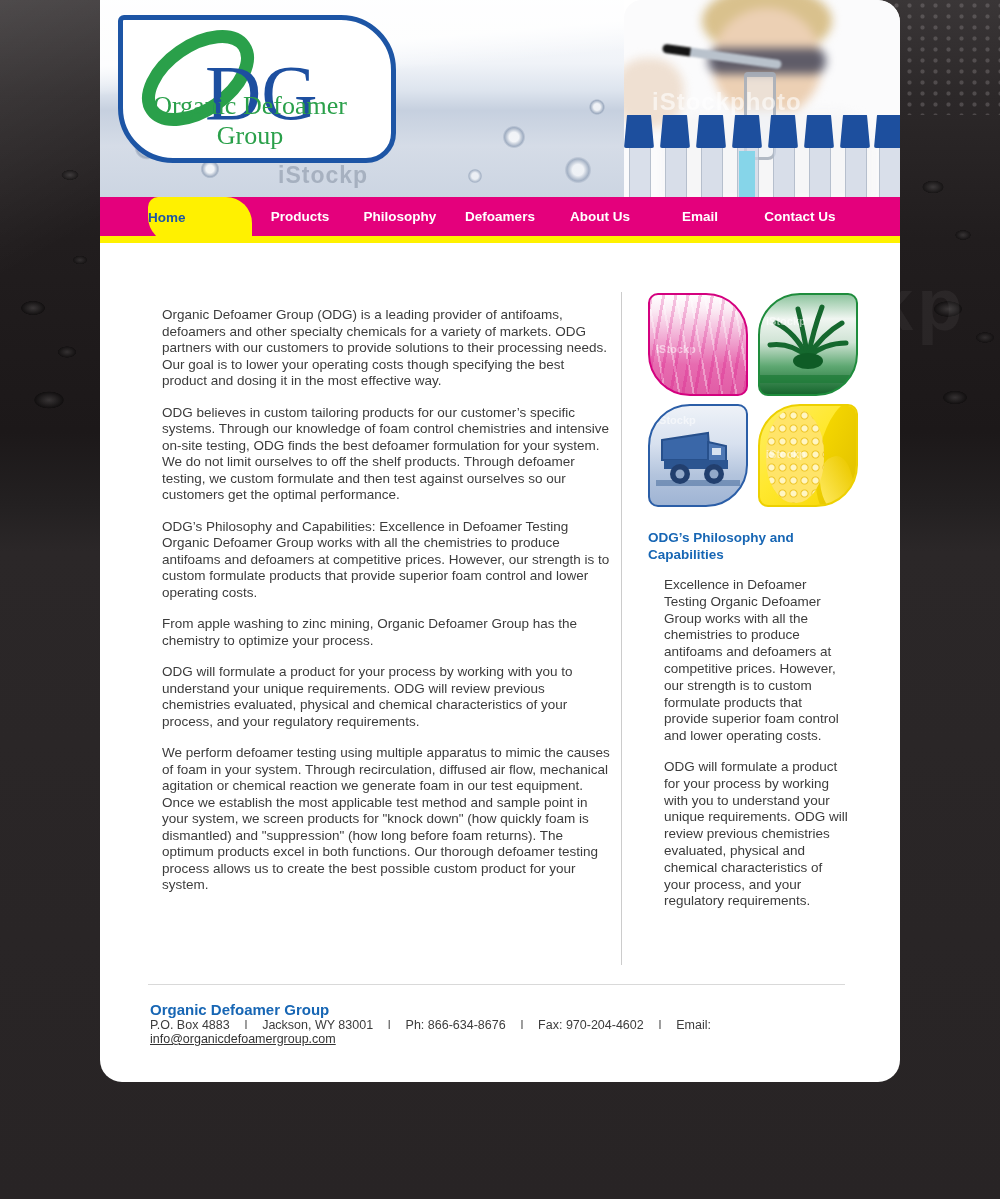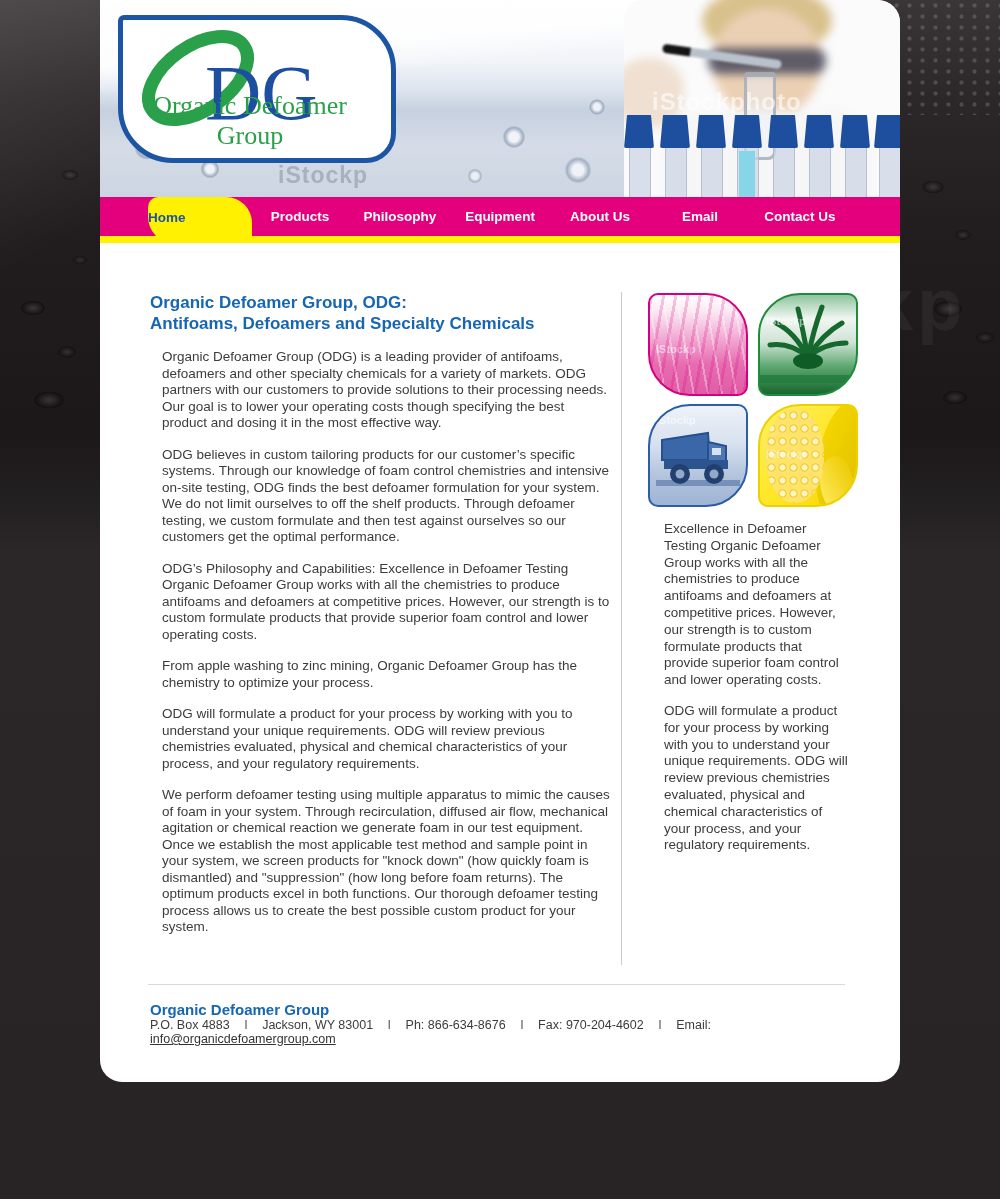--- a/index.html
+++ b/index.html
@@ -200,30 +200,26 @@
     </div>
   </div>
 
   <div class="nav"></div>
   <div class="nav-stripe"></div>
   <div class="home-tab">
     <span>Home</span>
   </div>
   <div class="nav-item" style="left:150px">Products</div>
   <div class="nav-item" style="left:250px">Philosophy</div>
-  <div class="nav-item" style="left:350px">Equipment</div>
+  <div class="nav-item" style="left:350px">Defoamers</div>
   <div class="nav-item" style="left:450px">About Us</div>
   <div class="nav-item" style="left:550px">Email</div>
   <div class="nav-item" style="left:650px">Contact Us</div>
 
   <div class="main-col">
-    <h1 class="main-heading">
-      <span>Organic Defoamer Group, ODG:</span><br>
-      <span>Antifoams, Defoamers and Specialty Chemicals</span>
-    </h1>
     <p>Organic Defoamer Group (ODG) is a leading provider of antifoams, defoamers and other specialty chemicals for a variety of markets.  ODG partners with our customers to provide solutions to their processing needs.  Our goal is to lower your operating costs though specifying the best product and dosing it in the most effective way.</p>
     <p>ODG believes in custom tailoring products for our customer’s specific systems.  Through our knowledge of foam control chemistries and intensive on-site testing, ODG finds the best defoamer formulation for your system.  We do not limit ourselves to off the shelf products.  Through defoamer testing, we custom formulate and then test against ourselves so our customers get the optimal performance.</p>
     <p>ODG’s Philosophy and Capabilities: Excellence in Defoamer Testing Organic Defoamer Group works with all the chemistries to produce antifoams and defoamers at competitive prices.  However, our strength is to custom formulate products that provide superior foam control and lower operating costs.</p>
     <p>From apple washing to zinc mining, Organic Defoamer Group has the chemistry to optimize your process.</p>
     <p>ODG will formulate a product for your process by working with you to understand your unique requirements.  ODG will review previous chemistries evaluated, physical and chemical characteristics of your process, and your regulatory requirements.</p>
     <p>We perform defoamer testing using multiple apparatus to mimic the causes of foam in your system.  Through recirculation, diffused air flow, mechanical agitation or chemical reaction we generate foam in our test equipment.  Once we establish the most applicable test method and sample point in your system, we screen products for "knock down" (how quickly foam is dismantled) and "suppression" (how long before foam returns).  The optimum products excel in both functions.  Our thorough defoamer testing process allows us to create the best possible custom product for your system.</p>
   </div>
 
   <div class="divider-v"></div>
 
@@ -261,20 +257,21 @@
         </svg>
         <span class="wm" style="top:8px">iStockp</span>
       </div>
       <div class="tile tile-yellow">
         <div class="husk1"></div>
         <div class="husk2"></div>
         <div class="cob"></div>
         <span class="wm" style="top:42px;color:rgba(255,255,255,0.5)">iStockp</span>
       </div>
     </div>
+    <div class="sidebar-heading">ODG’s Philosophy and Capabilities</div>
     <p>Excellence in Defoamer Testing Organic Defoamer Group works with all the chemistries to produce antifoams and defoamers at competitive prices.  However, our strength is to custom formulate products that provide superior foam control and lower operating costs.</p>
     <p>ODG will formulate a product for your process by working with you to understand your unique requirements.  ODG will review previous chemistries evaluated, physical and chemical characteristics of your process, and your regulatory requirements.</p>
   </div>
 
   <div class="divider-h"></div>
   <div class="footer">
     <div class="footer-company">Organic Defoamer Group</div>
     <div class="footer-line">
       <span>P.O. Box 4883</span>
       <span class="sep">I</span>

